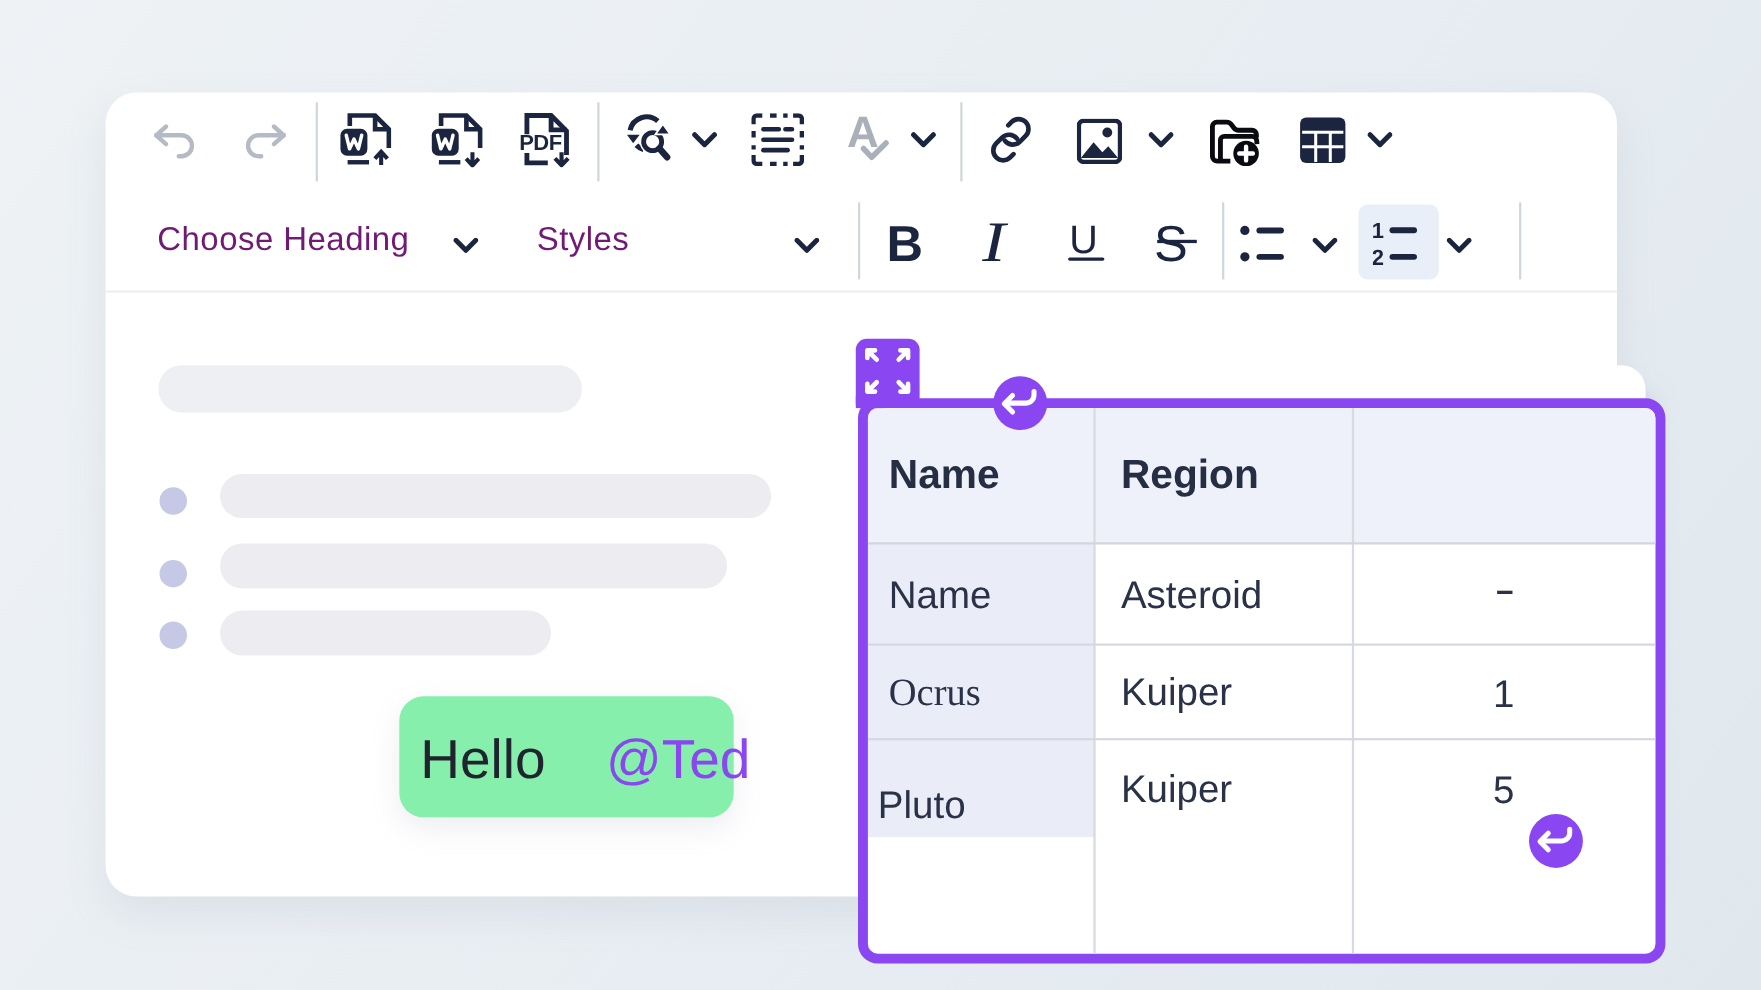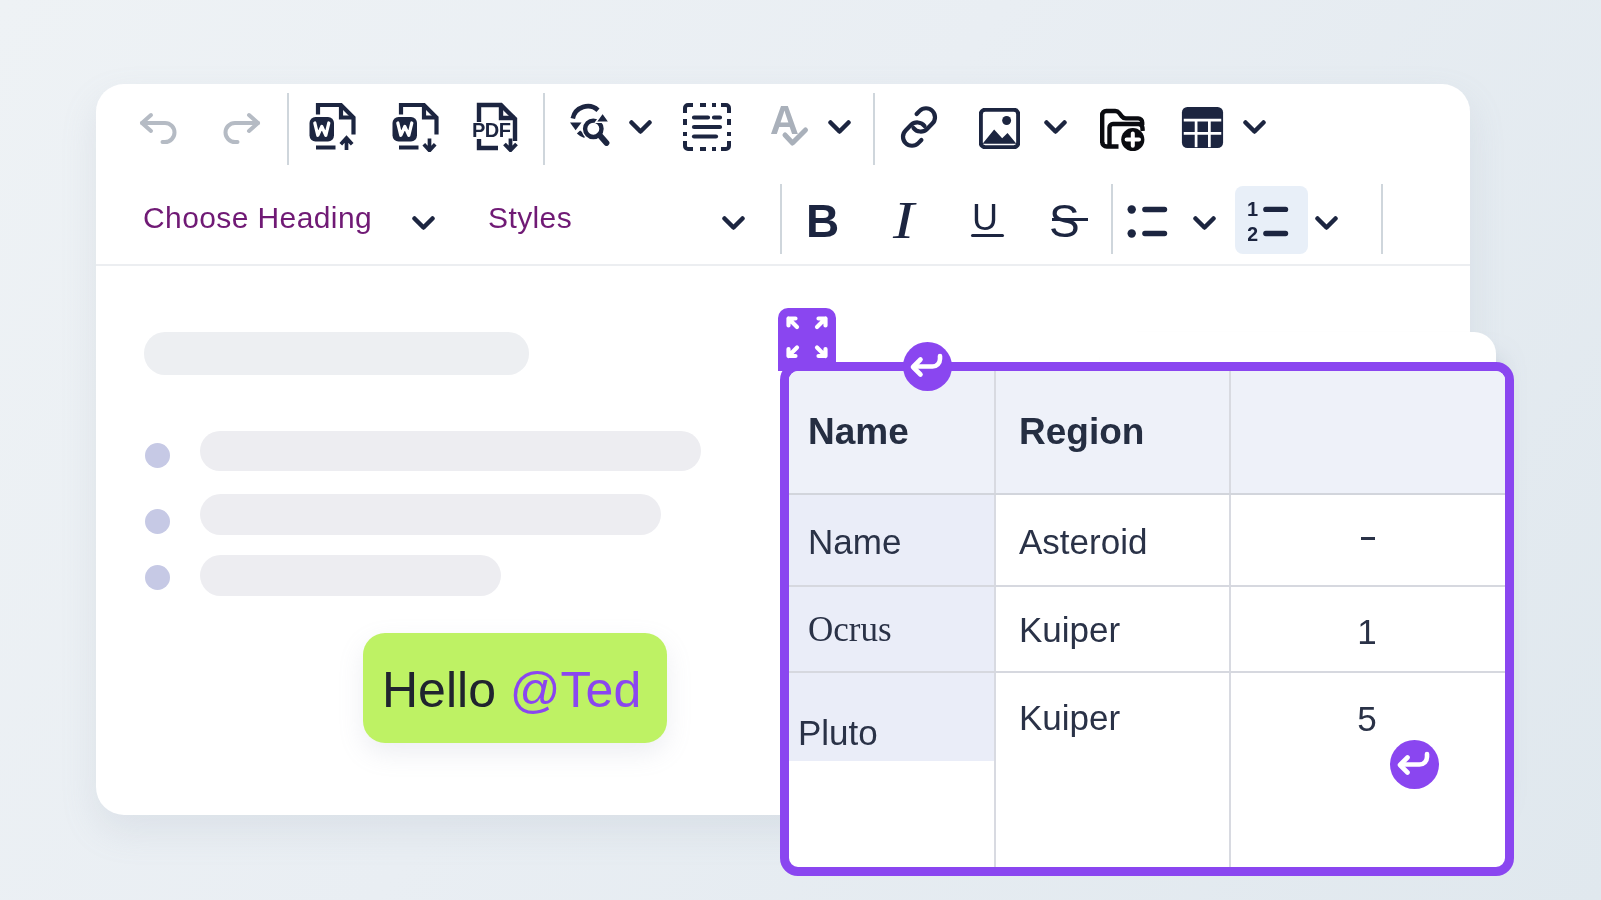--- a/index.html
+++ b/index.html
@@ -22,27 +22,27 @@
   .hr-toolbar { position:absolute; left:0; top:264px; width:1374px; height:2px; background:#eceef1; }
   .txt-row2 { position:absolute; font-size:30px; color:#701a75; letter-spacing:0.4px; line-height:1.2; }
   .fmt { position:absolute; color:#1c2540; }
   .hl-box { position:absolute; left:1235px; top:186px; width:73px; height:68px; background:#e8eff8; border-radius:8px; }
   
   .bar { position:absolute; background:#ededf1; border-radius:21px; }
   .dot { position:absolute; width:25px; height:25px; border-radius:50%; background:#c6c9e5; }
   
   .hello {
     position:absolute; left:363px; top:633px; width:304px; height:110px;
-    background:#bef264; border-radius:22px;
+    background:#86efac; border-radius:22px;
     box-shadow:0 10px 26px rgba(140,150,175,0.16);
     display:flex; align-items:center; justify-content:flex-start;
     padding-left:19px; padding-top:3px;
     font-size:50px; color:#20242e;
   }
-  .hello .purple { color:#8a46f0; }
+  .hello .purple { color:#8a46f0;margin-left:41px; }
   
   .tablewrap { position:absolute; left:780px; top:362px; width:734px; height:514px;
     border:9px solid #8a46f0; border-radius:18px; background:#ffffff; overflow:hidden; }
   .expand { position:absolute; left:778px; top:308px; width:58px; height:60px;
     background:#8a46f0; border-radius:10px 10px 0 0; }
   .circle {
     position:absolute; width:49px; height:49px; border-radius:50%; background:#8a46f0;
     display:flex; align-items:center; justify-content:center;
   }
   .cell-line-v { position:absolute; top:0; bottom:0; width:2px; background:#d8dae1; }

